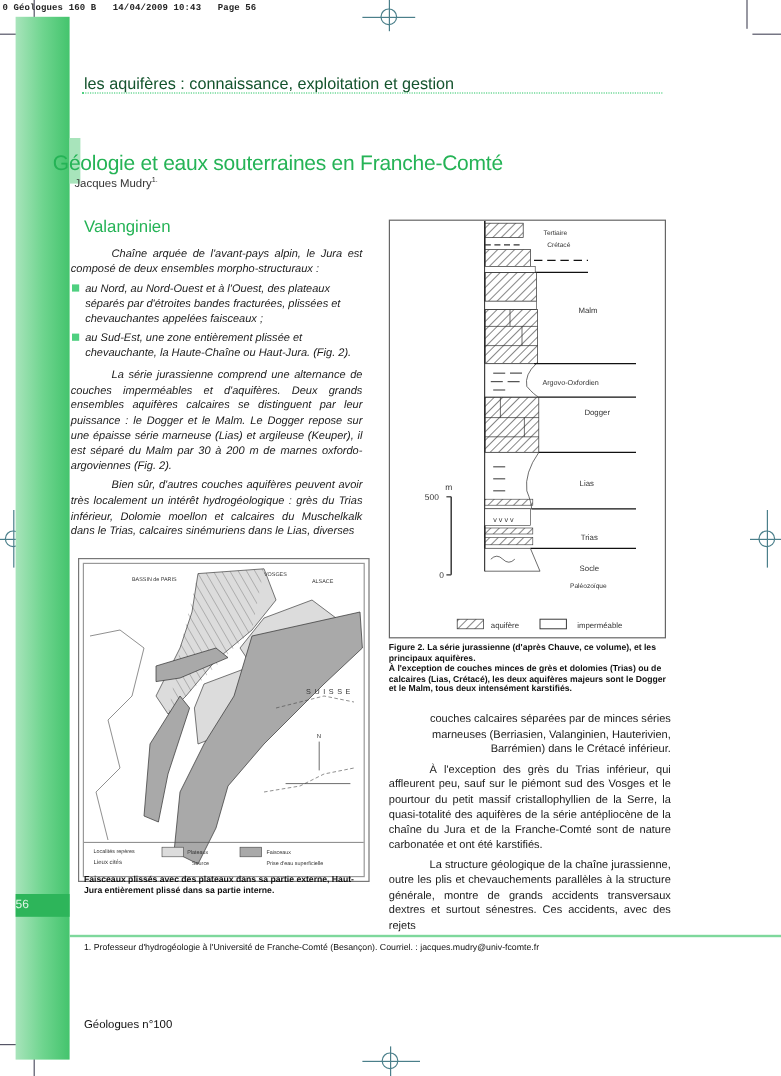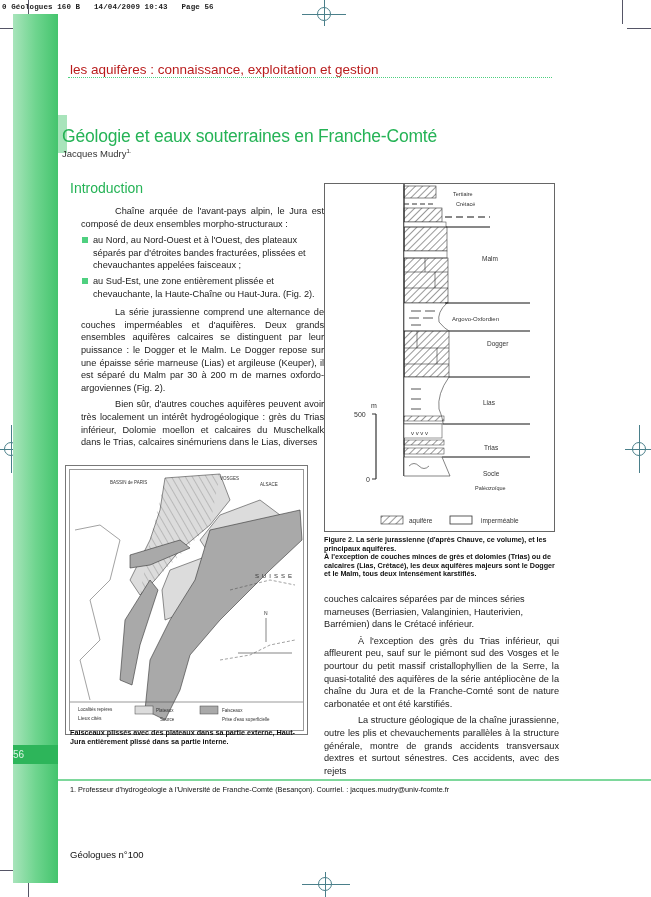--- a/index.html
+++ b/index.html
@@ -14,24 +14,24 @@
   .page-num { position: absolute; left: 13px; top: 745px; width: 45px; height: 19px; line-height: 19px;
     text-align: left; padding-right: 6px; font-size: 10px; color: #dff5e6; }
 
   .title-tab { position: absolute; left: 58px; top: 115px; width: 9px; height: 38px; background: #a8e4bb; }
 
   .crop { position: absolute; background: #556; }
   .reg { position: absolute; width: 14px; height: 14px; border: 1px solid #4a7f8a; border-radius: 50%; }
   .reg-h { position: absolute; height: 1px; background: #4a7f8a; }
   .reg-v { position: absolute; width: 1px; background: #4a7f8a; }
 
-  .section-head { position: absolute; left: 70px; top: 62px; font-size: 13.5px; color: #b91c1c; }
+  .section-head { position: absolute; left: 70px; top: 62px; font-size: 13.5px; color: #14532d; }
   .dotline { position: absolute; left: 68px; top: 77px; width: 484px; border-top: 1.5px dotted #4dcf7f; }
 
-  .main-title { position: absolute; left: 62px; top: 126px; font-size: 17.5px; color: #25b356; letter-spacing: -0.2px; text-align: right; }
+  .main-title { position: absolute; left: 44px; top: 126px; font-size: 17.5px; color: #25b356; letter-spacing: -0.2px; text-align: right; }
   .author { position: absolute; left: 62px; top: 148px; font-size: 9.5px; color: #333; }
   .author sup { font-size: 6px; }
 
   .intro-head { position: absolute; left: 70px; top: 180px; font-size: 14px; color: #25b356; }
 
   .col { position: absolute; font-size: 9.2px; line-height: 12.6px; color: #1b1b1b; }
   .col p { margin-bottom: 4px; text-align: justify; }
   .col p.ind { text-indent: 34px; }
   .bullet { position: relative; padding-left: 12px; margin-bottom: 3px; }
   .bullet .sq { position: absolute; left: 1px; top: 3px; width: 6px; height: 6px; background: #4fd080; }
@@ -85,23 +85,23 @@
 <div class="page-num-box"></div>
 <div class="page-num">56</div>
 
 <div class="section-head">les aquifères : connaissance, exploitation et gestion</div>
 <div class="dotline"></div>
 
 <div class="title-tab"></div>
 <div class="main-title">Géologie et eaux souterraines en Franche-Comté</div>
 <div class="author"><span>Jacques Mudry</span><sup>1.</sup></div>
 
-<div class="intro-head">Introduction</div>
-
-<div class="col" style="left:81px;top:205px;width:243px;">
+<div class="intro-head">Valanginien</div>
+
+<div class="col" style="left:59px;top:205px;width:243px;font-style:italic;">
   <p class="ind">Chaîne arquée de l'avant-pays alpin, le Jura est composé de deux ensembles morpho-structuraux :</p>
   <div class="bullet"><span class="sq"></span><span>au Nord, au Nord-Ouest et à l'Ouest, des plateaux séparés par d'étroites bandes fracturées, plissées et chevauchantes appelées faisceaux ;</span></div>
   <div class="bullet" style="margin-bottom:6px;"><span class="sq"></span><span>au Sud-Est, une zone entièrement plissée et chevauchante, la Haute-Chaîne ou Haut-Jura. (Fig. 2).</span></div>
   <p class="ind">La série jurassienne comprend une alternance de couches imperméables et d'aquifères. Deux grands ensembles aquifères calcaires se distinguent par leur puissance : le Dogger et le Malm. Le Dogger repose sur une épaisse série marneuse (Lias) et argileuse (Keuper), il est séparé du Malm par 30 à 200 m de marnes oxfordo-argoviennes (Fig. 2).</p>
   <p class="ind">Bien sûr, d'autres couches aquifères peuvent avoir très localement un intérêt hydrogéologique : grès du Trias inférieur, Dolomie moellon et calcaires du Muschelkalk dans le Trias, calcaires sinémuriens dans le Lias, diverses</p>
 </div>
 
 <div class="fig2-box">
   <svg width="229" height="347" viewBox="0 0 229 347">
     <defs>
@@ -182,21 +182,21 @@
     <text x="156" y="339" font-size="6.5" fill="#333">imperméable</text>
   </svg>
 </div>
 
 <div class="caption" style="left:324px;top:536px;width:232px;">
   <div>Figure 2. La série jurassienne (d'après Chauve, ce volume), et les principaux aquifères.</div>
   <div>À l'exception de couches minces de grès et dolomies (Trias) ou de calcaires (Lias, Crétacé), les deux aquifères majeurs sont le Dogger et le Malm, tous deux intensément karstifiés.</div>
 </div>
 
 <div class="col" style="left:324px;top:593px;width:235px;">
-  <p style="text-align:left;">couches calcaires séparées par de minces séries marneuses (Berriasien, Valanginien, Hauterivien, Barrémien) dans le Crétacé inférieur.</p>
+  <p style="text-align:right;">couches calcaires séparées par de minces séries marneuses (Berriasien, Valanginien, Hauterivien, Barrémien) dans le Crétacé inférieur.</p>
   <p class="ind">À l'exception des grès du Trias inférieur, qui affleurent peu, sauf sur le piémont sud des Vosges et le pourtour du petit massif cristallophyllien de la Serre, la quasi-totalité des aquifères de la série antépliocène de la chaîne du Jura et de la Franche-Comté sont de nature carbonatée et ont été karstifiés.</p>
   <p class="ind">La structure géologique de la chaîne jurassienne, outre les plis et chevauchements parallèles à la structure générale, montre de grands accidents transversaux dextres et surtout sénestres. Ces accidents, avec des rejets</p>
 </div>
 
 <div class="fig1-box">
   <div class="fig1-inner">
     <svg width="235" height="262" viewBox="0 0 235 262">
       <defs>
         <pattern id="fault" width="6" height="6" patternUnits="userSpaceOnUse" patternTransform="rotate(-30)">
           <line x1="0" y1="0" x2="0" y2="6" stroke="#333" stroke-width="0.6"></line>

